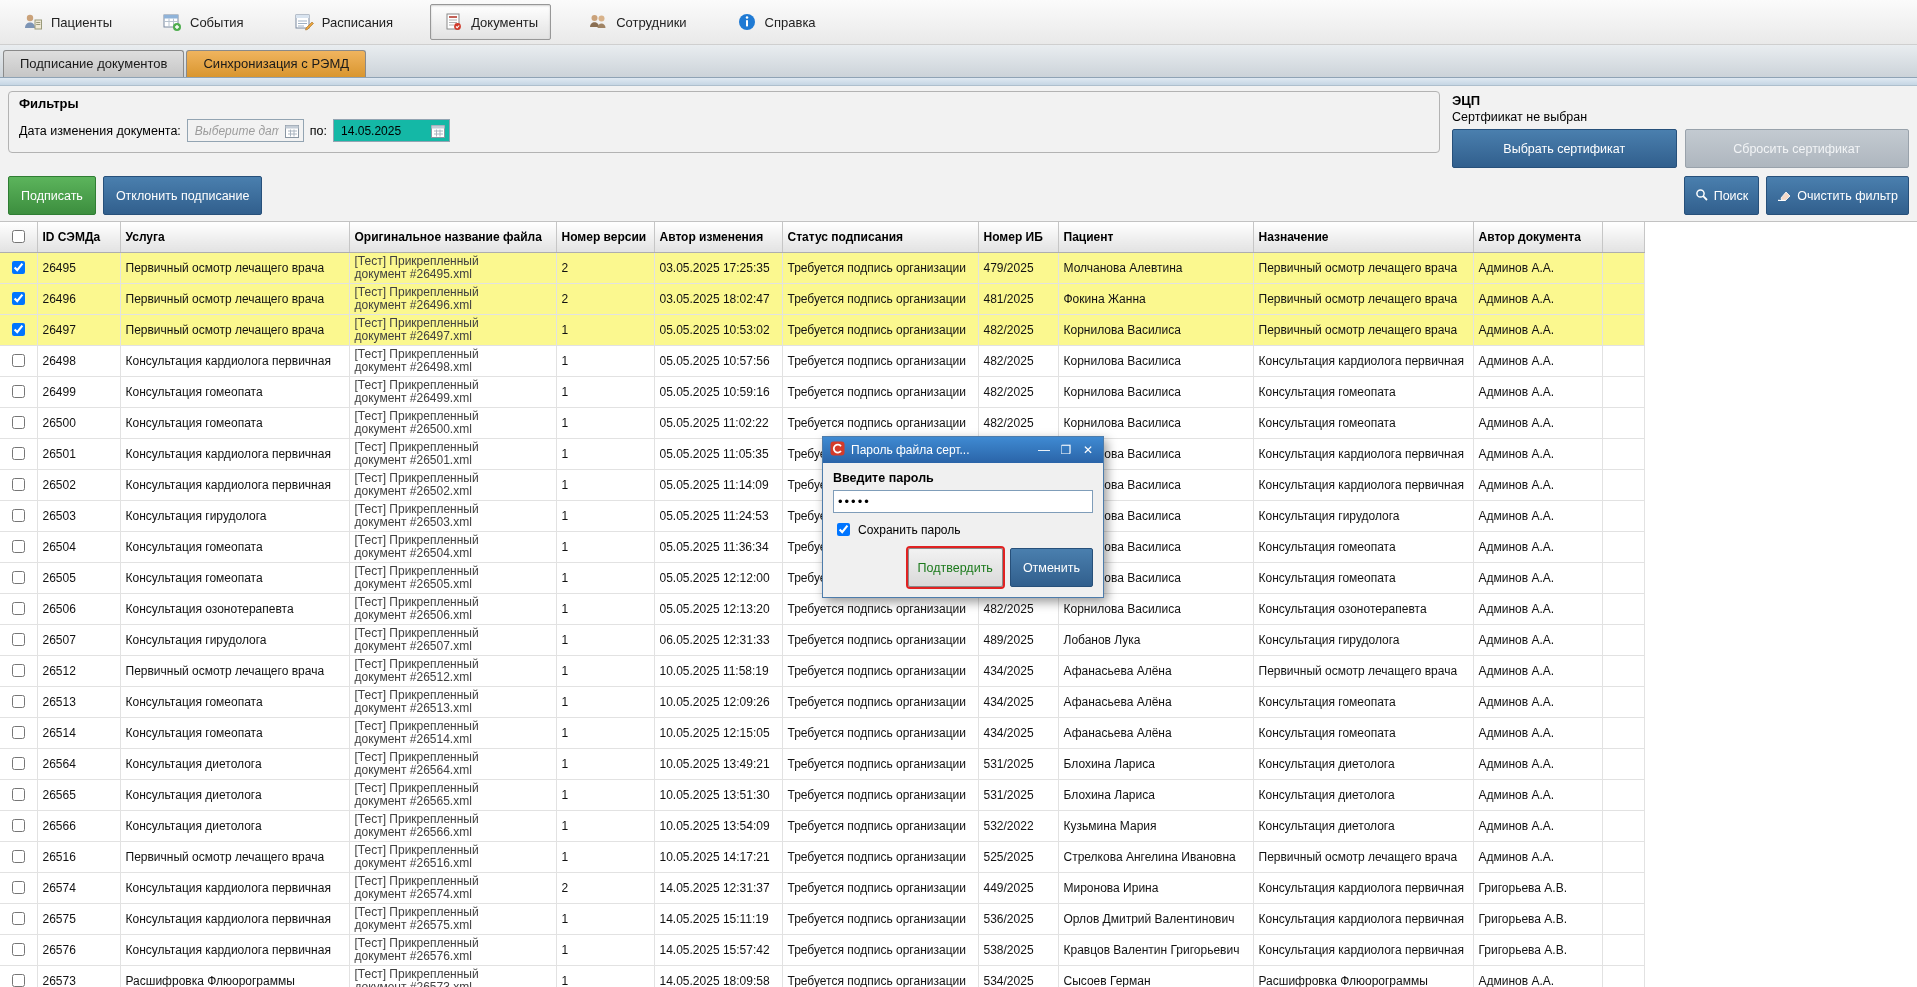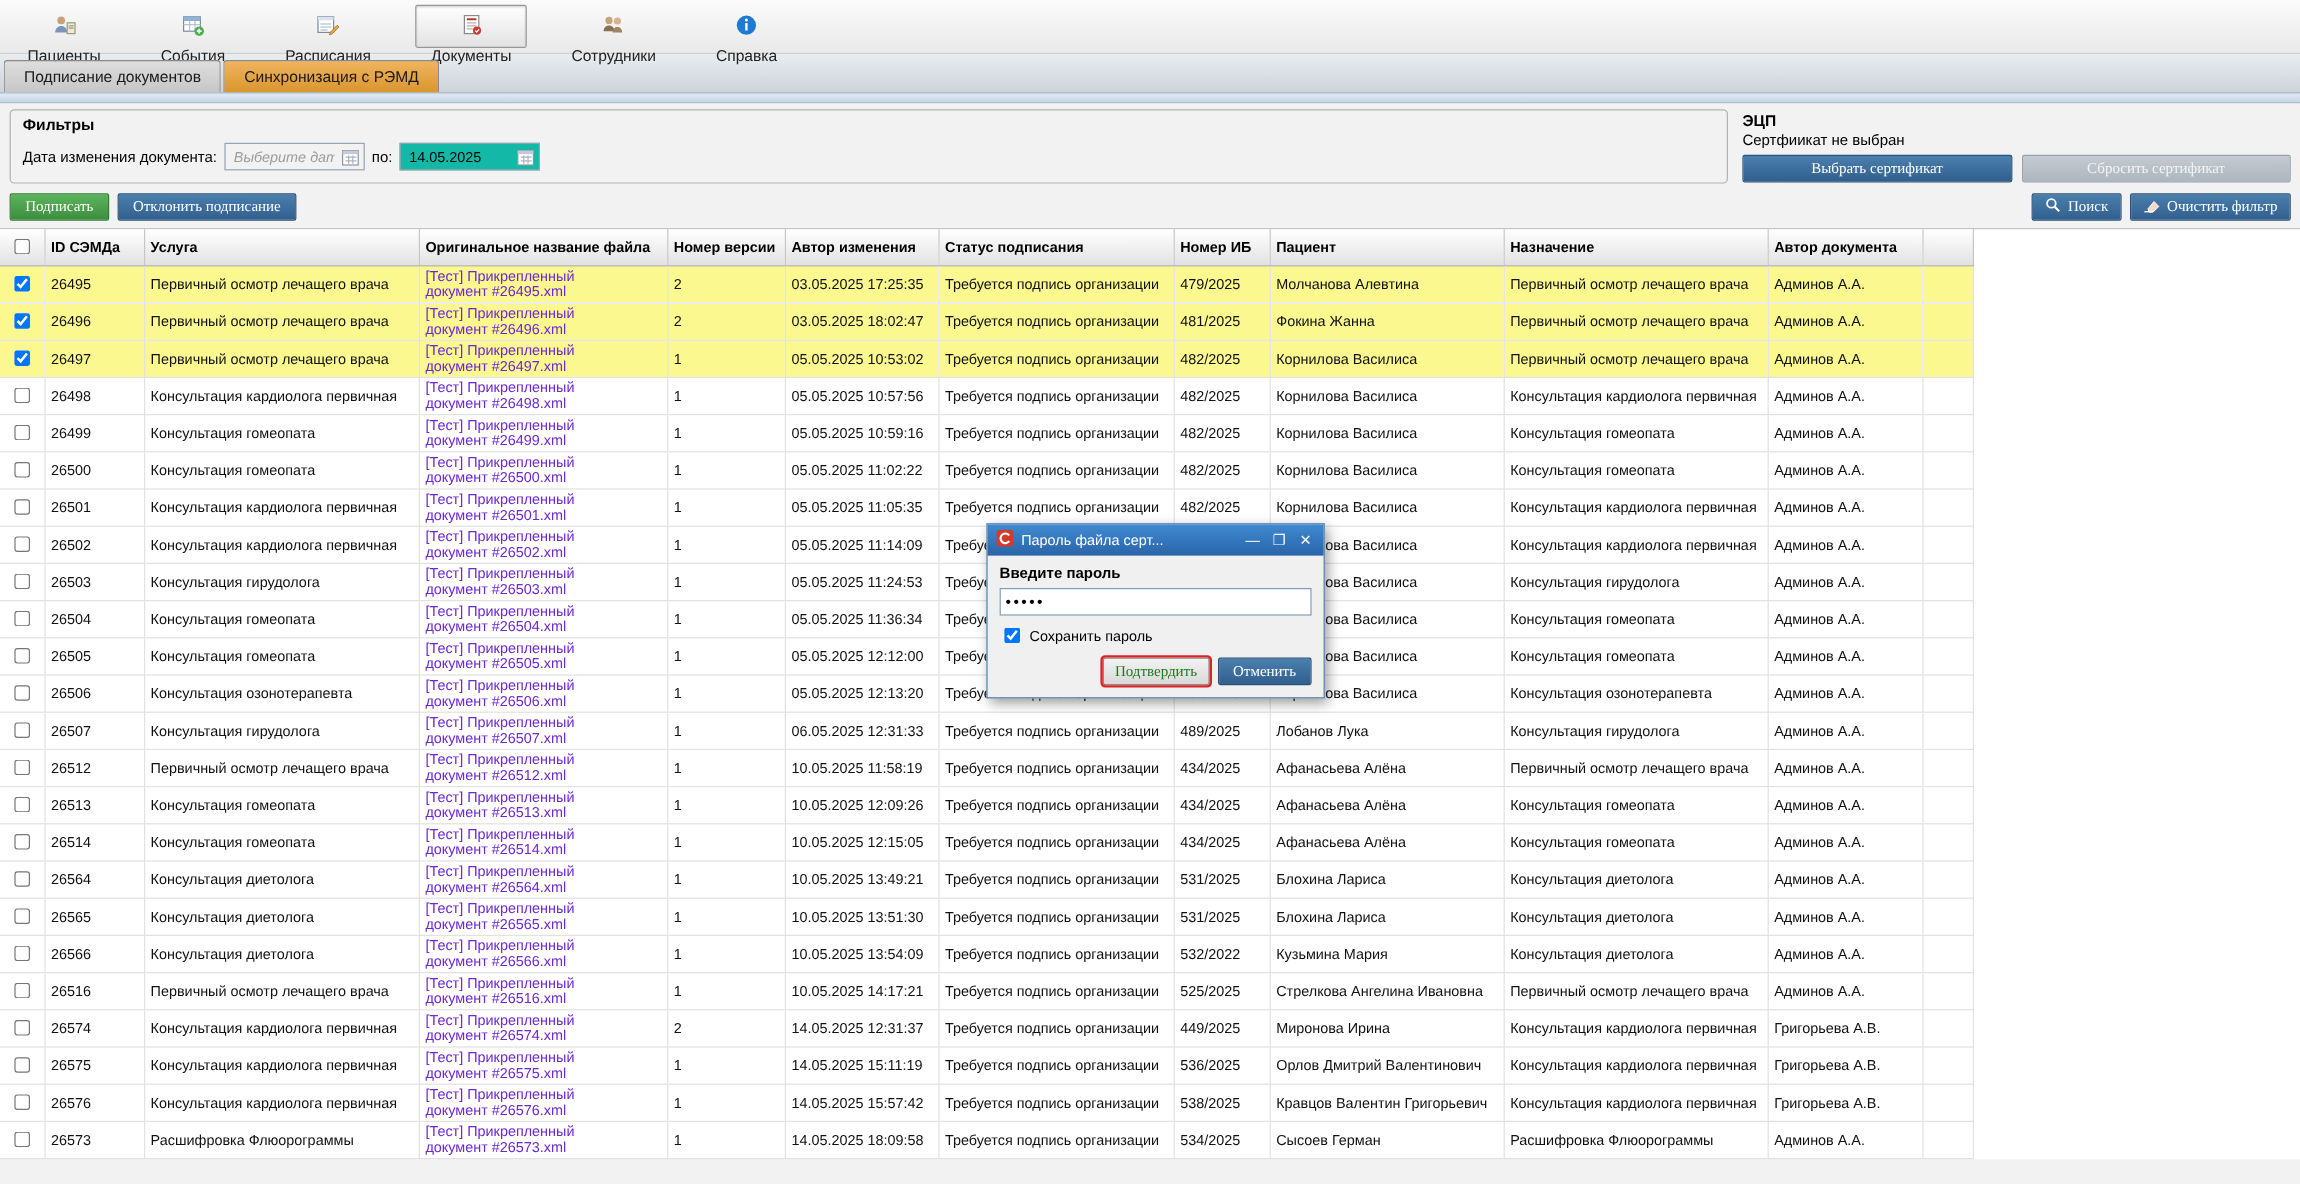--- a/index.html
+++ b/index.html
@@ -3,21 +3,21 @@
 <meta charset="utf-8">
 <style>
   * { box-sizing: border-box; }
   html,body { margin:0; padding:0; width:1917px; height:987px; overflow:hidden;
     font-family:"Liberation Sans", sans-serif; background:#f2f2f2; position:relative; }
 
   
   .toolbar { height:45px; background:linear-gradient(#fbfbfb,#e9e9e9); border-bottom:1px solid #cfcfcf;
     display:flex; align-items:center; padding:0 10px; gap:24px; }
   .tool-btn { display:flex; align-items:center; gap:8px; font-size:13px; color:#222;
-    padding:6px 12px; border:1px solid transparent; border-radius:2px; cursor:pointer; height:36px;flex-direction:column; }
+    padding:6px 12px; border:1px solid transparent; border-radius:2px; cursor:pointer; height:36px; }
   .tool-btn.active { background:linear-gradient(#ffffff,#e2e2e2); border:1px solid #979797;
     box-shadow:inset 0 1px 2px rgba(0,0,0,.18); }
   .tool-ic { width:20px; height:20px; display:inline-block; }
 
   
   .tabbar { height:33px; background:linear-gradient(#e9edf0,#ccd3d9); display:flex; align-items:flex-end;
     padding:0 3px; gap:2px; border-bottom:1px solid #8fa3b5; }
   .tab { font-size:13px; padding:5px 16px 6px; border:1px solid #8a8a8a; border-bottom:none;
     border-radius:3px 3px 0 0; cursor:pointer; color:#1a1a1a; }
   .tab.active { background:linear-gradient(#dedede,#c6c6c6); }
@@ -31,42 +31,42 @@
   .filters-row { display:flex; align-items:center; gap:6px; font-size:12.5px; }
   .date-wrap { display:flex; align-items:center; border:1px solid #93a4b2; background:#14b8a6; height:23px; padding:0 3px 0 5px; gap:3px; }
   .date-wrap.muted { background:#f2f2f2; }
   .date-wrap input { border:none; outline:none; width:88px; font-size:12px; background:transparent; font-family:"Liberation Sans",sans-serif; }
   .date-wrap input::placeholder { font-style:italic; color:#9c9c9c; }
   .cal-btn { width:16px; height:16px; cursor:pointer; display:inline-flex; }
   .ecp-panel { flex:1; padding-top:2px; }
   .ecp-title { font-size:13px; font-weight:bold; }
   .ecp-status { font-size:12.5px; margin:2px 0 5px; }
   .ecp-btns { display:flex; gap:8px; }
-  .btn { font-family:Liberation Serif, serif; font-size:12.5px; border-radius:2px; cursor:pointer; height:23px; }
+  .btn { font-family:Liberation Sans, sans-serif; font-size:12.5px; border-radius:2px; cursor:pointer; height:39px; }
   .btn-blue { background:linear-gradient(#4a7fae,#315f8d); color:#fff; border:1px solid #27507a; }
   .btn-gray { background:linear-gradient(#c3cad1,#aeb6be); color:#f2f4f6; border:1px solid #99a2ab; }
   .ecp-btns .btn { flex:1; }
 
   
   .actions { display:flex; align-items:center; padding:4px 8px 6px; gap:7px; }
   .btn-green { background:linear-gradient(#5cb45c,#3c8e3e); color:#fff; border:1px solid #2f7d33; padding:0 14px; }
   .btn-act { padding:0 12px; }
   .right-actions { margin-left:auto; display:flex; gap:7px; }
   .btn-ic { display:inline-flex; align-items:center; gap:6px; padding:0 10px; }
 
   
   .table-wrap { background:#fff; border-top:1px solid #c2c2c2; }
   table { border-collapse:collapse; table-layout:fixed; width:1645px; font-size:12px;padding-left:37px; }
   th { background:linear-gradient(#ffffff,#e2e2e2); border-right:1px solid #c6c6c6; border-bottom:1px solid #aeaeae;
     padding:5px 5px; text-align:left; font-weight:bold; height:30px; white-space:nowrap; overflow:hidden; cursor:pointer; }
   td { border-right:1px solid #e2e2e2; border-bottom:1px solid #e2e2e2; padding:2px 5px; height:31px;
     white-space:nowrap; overflow:hidden; vertical-align:middle; color:#111; }
   td.c-check, th.c-check { text-align:center; padding:2px; }
   td.c-file { white-space:normal; line-height:13px; }
-  a.file-link { color:#6d28d9; text-decoration:none; display:inline-block; max-width:140px; }
+  a.file-link { color:#404040; text-decoration:none; display:inline-block; max-width:140px; }
   tr.hl td { background:#fbf88f; }
 
   
   .dialog { position:absolute; left:822px; top:436px; width:282px; background:#f0f0f0;
     border:1px solid #4d7cab; box-shadow:3px 4px 10px rgba(0,0,0,.4); z-index:20; }
   .dlg-title { height:26px; background:linear-gradient(#3f8ad2,#2a64a8); color:#fff; display:flex;
     align-items:center; padding:0 7px; gap:6px; font-size:12px; }
   .dlg-title-text { flex:1; overflow:hidden; white-space:nowrap; }
   .dlg-ctl { width:16px; text-align:center; cursor:pointer; font-size:12px; }
   .dlg-body { padding:8px 10px 10px; }

